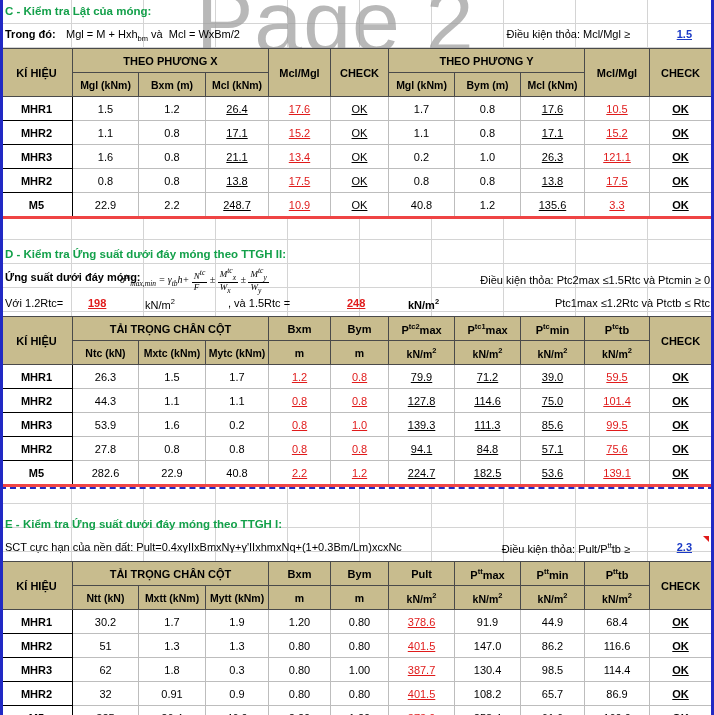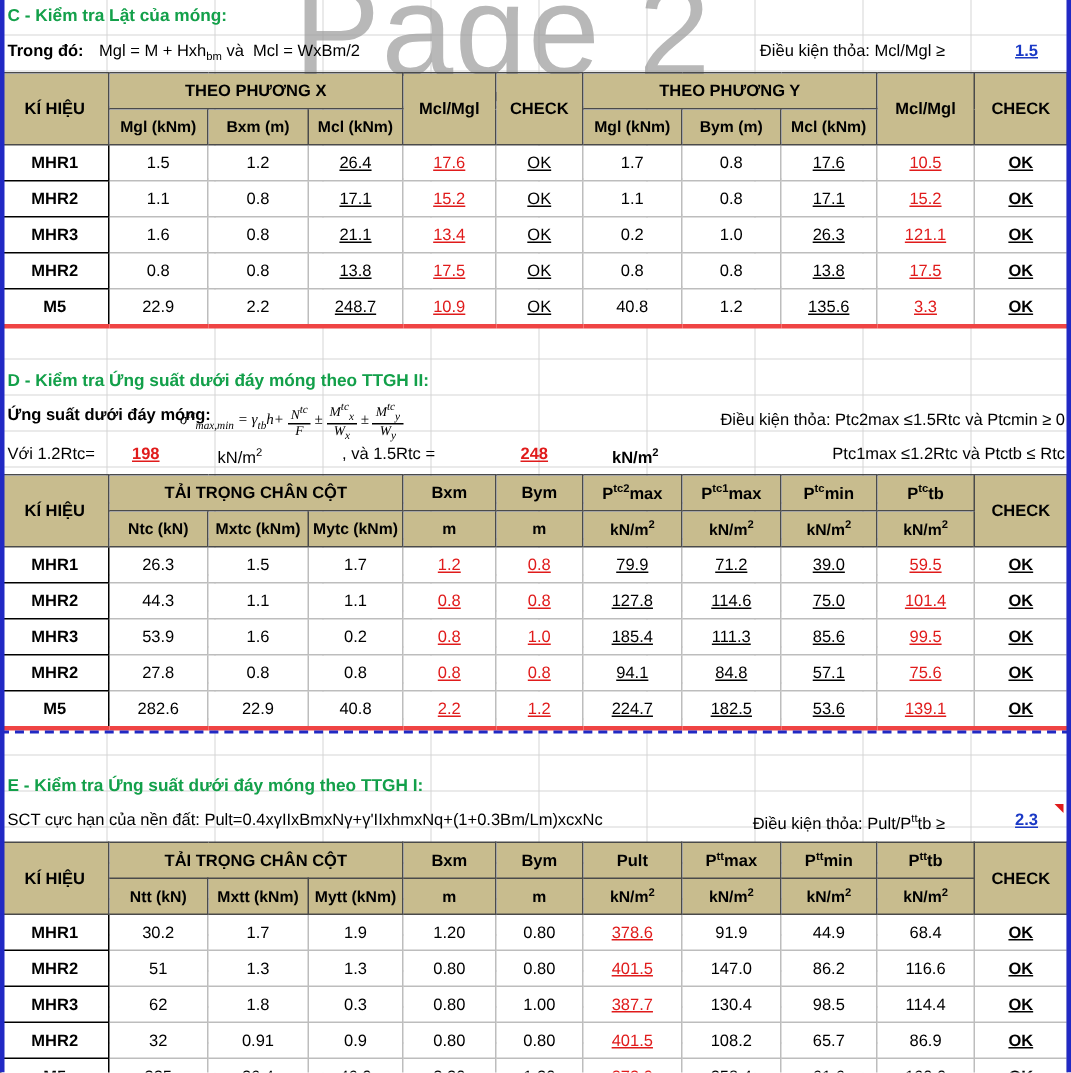--- a/index.html
+++ b/index.html
@@ -120,21 +120,21 @@
     height:0;border-top:2px dashed #2129c4;
     position:relative;z-index:4;
   }
   .formula{
     position:absolute;left:120px;top:1px;
     font-family:"Liberation Serif",serif;
     font-style:italic;
     font-size:10px;
     white-space:nowrap;
   }
-  .frac{display:inline-block;vertical-align:middle;text-align:center;line-height:1.05;}
+  .frac{display:inline-block;vertical-align:middle;line-height:1.05;}
   .frac .n{display:block;border-bottom:1px solid #000;padding:0 2px;font-size:9px;}
   .frac .d{display:block;padding:0 2px;font-size:9px;}
 </style>
 </head>
 <body>
 
 <div class="sheet"></div>
 <div class="watermark">Page 2</div>
 <div class="leftedge"></div>
 <div class="rightedge"></div>
@@ -342,21 +342,21 @@
             <td class="red u">101.4</td>
             <td class="u u" style="font-weight: bold;">OK</td>
           </tr>
           <tr>
             <td class="lbl">MHR3</td>
             <td class="">53.9</td>
             <td class="">1.6</td>
             <td class="">0.2</td>
             <td class="red u">0.8</td>
             <td class="red u">1.0</td>
-            <td class="u">185.4</td>
+            <td class="u">139.3</td>
             <td class="u">111.3</td>
             <td class="u">85.6</td>
             <td class="red u">99.5</td>
             <td class="u u" style="font-weight: bold;">OK</td>
           </tr>
           <tr>
             <td class="lbl">MHR2</td>
             <td class="">27.8</td>
             <td class="">0.8</td>
             <td class="">0.8</td>

